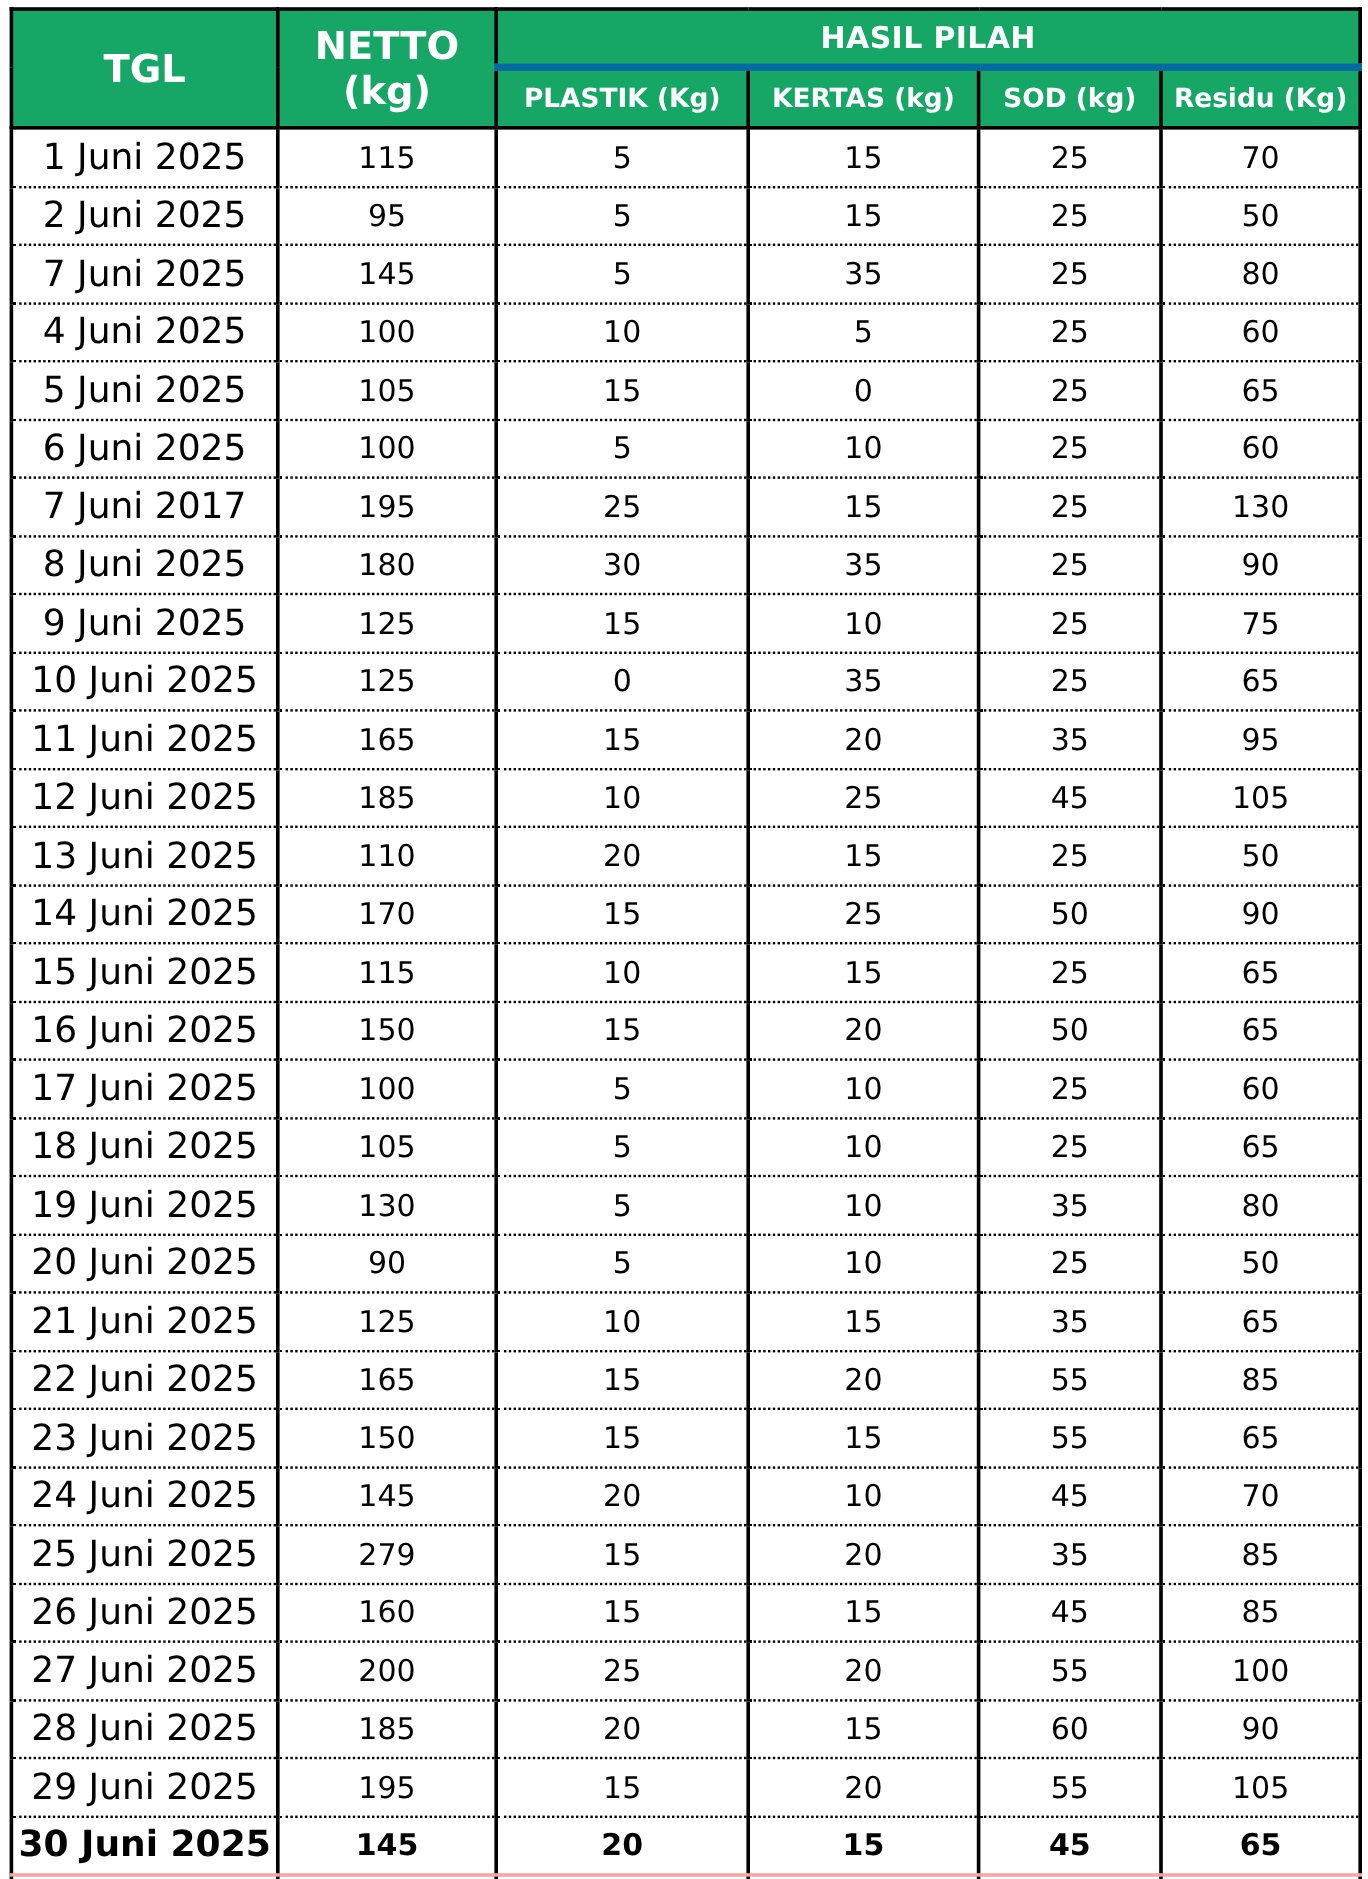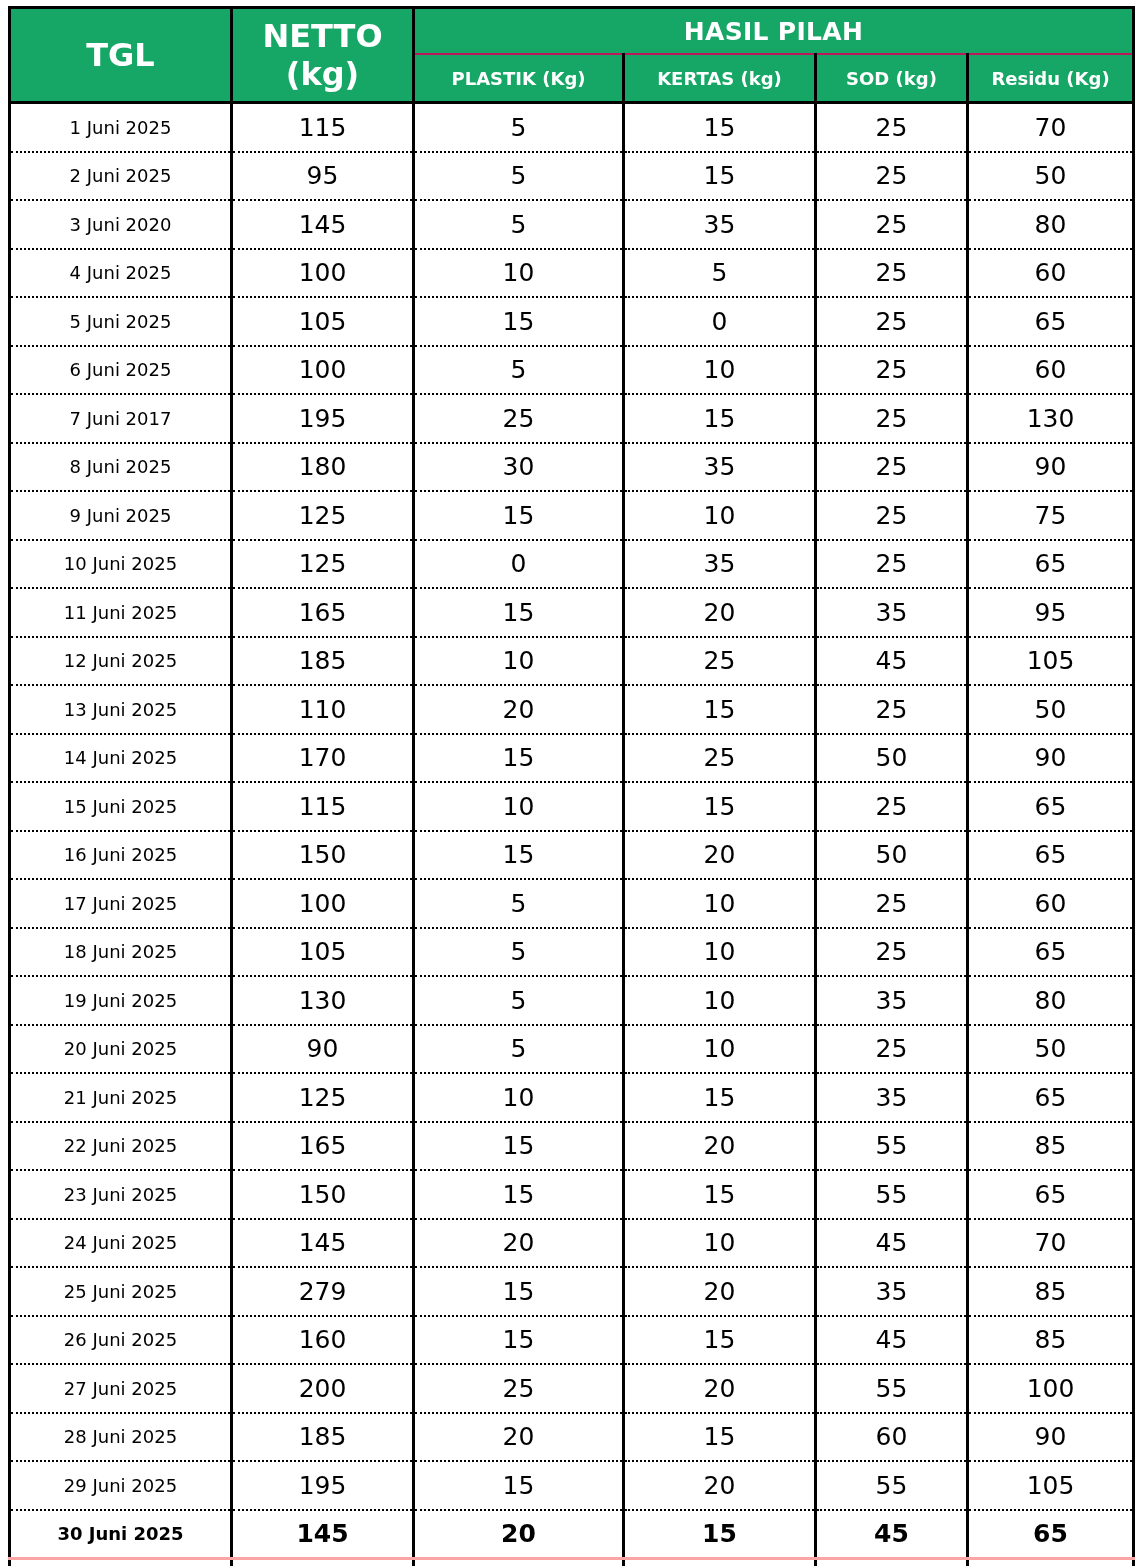--- a/index.html
+++ b/index.html
@@ -31,47 +31,47 @@
     vertical-align: middle;
   }
   thead th {
     background: #16a766;
     color: #ffffff;
     font-weight: bold;
     border-top: 3px solid #000;
     border-bottom: 3px solid #000;
   }
   thead th.hasil-head {
-    border-bottom: 2px solid #be185d;
+    border-bottom: 2px solid #0c4a6e;
     font-size: 25px;
     height: 44px;
     letter-spacing: 0.3px;
   }
   thead th.tgl-head,
   thead th.netto-head {
     font-size: 32px;
     height: 92px;
   }
   thead th.sub-head {
-    font-size: 18px;
+    font-size: 22px;
     height: 46px;
-    border-top: 2px solid #0369a1;
+    border-top: 6px solid #0369a1;
   }
   tbody td {
     height: 46.5px;
     font-size: 25px;
     border-bottom: 2px dotted #000;
     background: #ffffff;
   }
   tbody tr:last-child td {
     border-bottom: 3px solid #fca5a5;
     font-weight: bold;
   }
   tbody td.date-cell {
-    font-size: 18px;
+    font-size: 30px;
   }
   tfoot td {
     height: 50px;
     font-size: 26px;
     font-weight: bold;
     border-bottom: 3px solid #000;
     border-top: 3px solid #000;
     background: #ffffff;
   }
   tfoot td.empty-cell {
@@ -121,21 +121,21 @@
         </tr>
         <tr>
           <td class="date-cell">2 Juni 2025</td>
           <td>95</td>
           <td>5</td>
           <td>15</td>
           <td>25</td>
           <td>50</td>
         </tr>
         <tr>
-          <td class="date-cell">3 Juni 2020</td>
+          <td class="date-cell">7 Juni 2025</td>
           <td>145</td>
           <td>5</td>
           <td>35</td>
           <td>25</td>
           <td>80</td>
         </tr>
         <tr>
           <td class="date-cell">4 Juni 2025</td>
           <td>100</td>
           <td>10</td>

